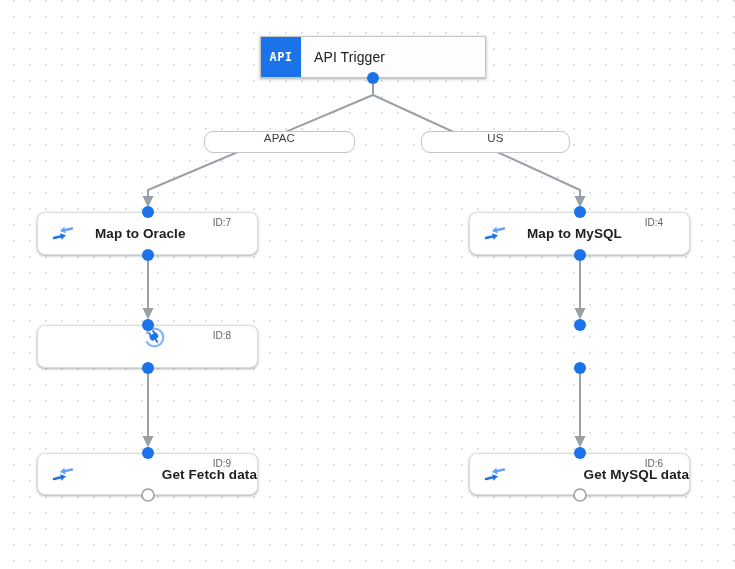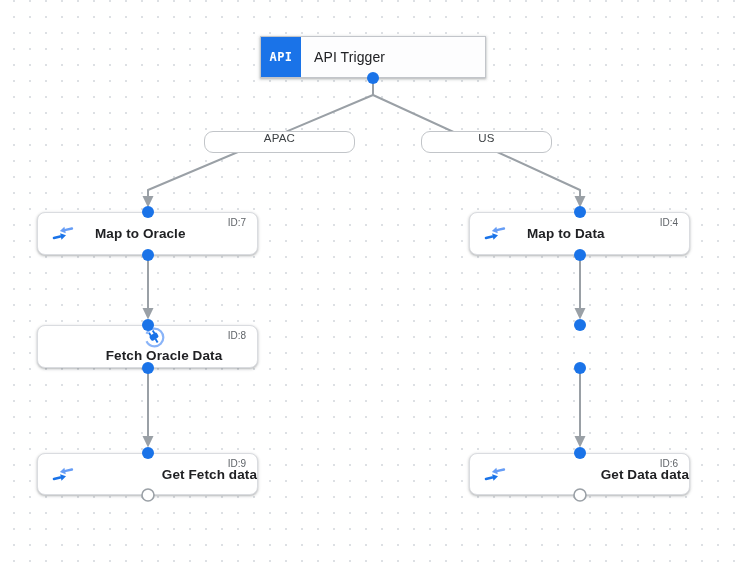--- a/index.html
+++ b/index.html
@@ -31,30 +31,30 @@
     font-size:14px;font-weight:400;color:#202124;letter-spacing:.1px;
   }
 
   .branch-label{
     position:absolute;top:131px;height:22px;background:#fff;
     border:1px solid #c2c5c9;border-radius:9px;box-sizing:border-box;
     display:flex;align-items:flex-start;justify-content:center;
     font-size:11.5px;color:#3c4043;letter-spacing:.2px;z-index:2;
   }
   .branch-apac{left:204px;width:151px;}
-  .branch-us{left:421px;width:131px;}
+  .branch-us{left:421px;width:149px;}
 
   .task{
     position:absolute;width:221px;height:43px;box-sizing:border-box;
     background:#fff;border:1px solid #dadce0;border-radius:8px;
     box-shadow:0 1px 2px rgba(60,64,67,.28),0 1px 3px 1px rgba(60,64,67,.1);
     display:flex;align-items:center;padding-left:13px;z-index:2;
   }
   .task .task-title{font-size:13.5px;font-weight:600;color:#202124;margin-left:20px;letter-spacing:.1px;}
-  .task .id-tag{position:absolute;top:4px;right:11px;font-size:10px;color:#5f6368;}
+  .task .id-tag{position:absolute;top:4px;right:26px;font-size:10px;color:#5f6368;}
   .task .icon{display:flex;align-items:center;justify-content:center;width:24px;height:22px;}
 
   .col-l{left:37px;}  .col-r{left:469px;}
   .row-1{top:212px;}  .row-2{top:325px;flex-direction:column;}  .row-3{top:453px;height:42px;justify-content:space-between;}
 </style>
 </head>
 <body>
 
 <div class="canvas">
 
@@ -115,21 +115,20 @@
       <svg width="21" height="21" viewBox="0 0 20 20">
         <circle cx="10" cy="10" r="8.4" fill="none" stroke="#8ab4f8" stroke-width="2.1" pathLength="100" stroke-dasharray="86 14" stroke-dashoffset="43"></circle>
         <g transform="rotate(-32 10 10)" stroke="#1a73e8" fill="#1a73e8">
           <line x1="7.9" y1="3.4" x2="7.9" y2="6.8" stroke-width="1.8"></line>
           <line x1="12.1" y1="3.4" x2="12.1" y2="6.8" stroke-width="1.8"></line>
           <rect x="5.9" y="6.3" width="8.2" height="5.5" rx="1.8" stroke="none"></rect>
           <line x1="10" y1="11.8" x2="10" y2="15.6" stroke-width="1.8"></line>
         </g>
       </svg>
     </span>
-    <span class="task-title">Fetch Oracle Data</span>
   </div>
 
   <div class="task col-l row-3">
     <span class="id-tag">ID:9</span>
     <span class="icon">
       <svg width="22" height="17" viewBox="0 0 24 18">
           <g transform="rotate(-12 12 9)">
         <g fill="#1a73e8">
               <rect x="0" y="10.3" width="9.6" height="2.7" rx="1.3"></rect>
               <path d="M9,8.1 L14.8,11.65 L9,15.2 Z"></path>
@@ -153,41 +152,41 @@
               <rect x="0" y="10.3" width="9.6" height="2.7" rx="1.3"></rect>
               <path d="M9,8.1 L14.8,11.65 L9,15.2 Z"></path>
             </g>
         <g fill="#669df6">
               <rect x="14.4" y="4.4" width="9.6" height="2.7" rx="1.3"></rect>
               <path d="M15,2.2 L9.2,5.75 L15,9.3 Z"></path>
             </g>
       </g>
         </svg>
     </span>
-    <span class="task-title">Map to Data</span>
+    <span class="task-title">Map to MySQL</span>
   </div>
 
 
   <div class="task col-r row-3">
     <span class="id-tag">ID:6</span>
     <span class="icon">
       <svg width="22" height="17" viewBox="0 0 24 18">
           <g transform="rotate(-12 12 9)">
         <g fill="#1a73e8">
               <rect x="0" y="10.3" width="9.6" height="2.7" rx="1.3"></rect>
               <path d="M9,8.1 L14.8,11.65 L9,15.2 Z"></path>
             </g>
         <g fill="#669df6">
               <rect x="14.4" y="4.4" width="9.6" height="2.7" rx="1.3"></rect>
               <path d="M15,2.2 L9.2,5.75 L15,9.3 Z"></path>
             </g>
       </g>
         </svg>
     </span>
-    <span class="task-title">Get Data data</span>
+    <span class="task-title">Get MySQL data</span>
   </div>
 
   <svg class="layer dot-layer" width="735" height="569">
     <g fill="#1a73e8">
       <circle cx="373" cy="78" r="6"></circle>
       <circle cx="148" cy="212" r="6"></circle>
       <circle cx="148" cy="255" r="6"></circle>
       <circle cx="148" cy="325" r="6"></circle>
       <circle cx="148" cy="368" r="6"></circle>
       <circle cx="148" cy="453" r="6"></circle>

